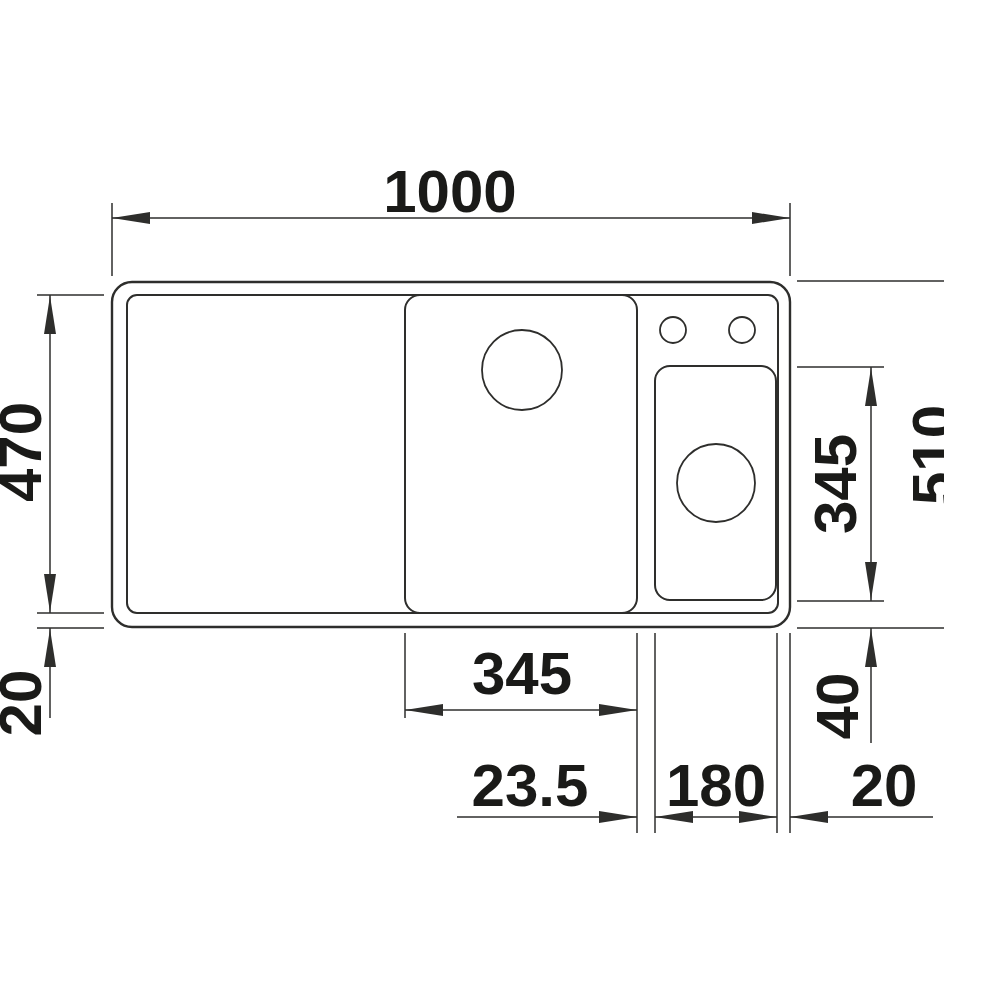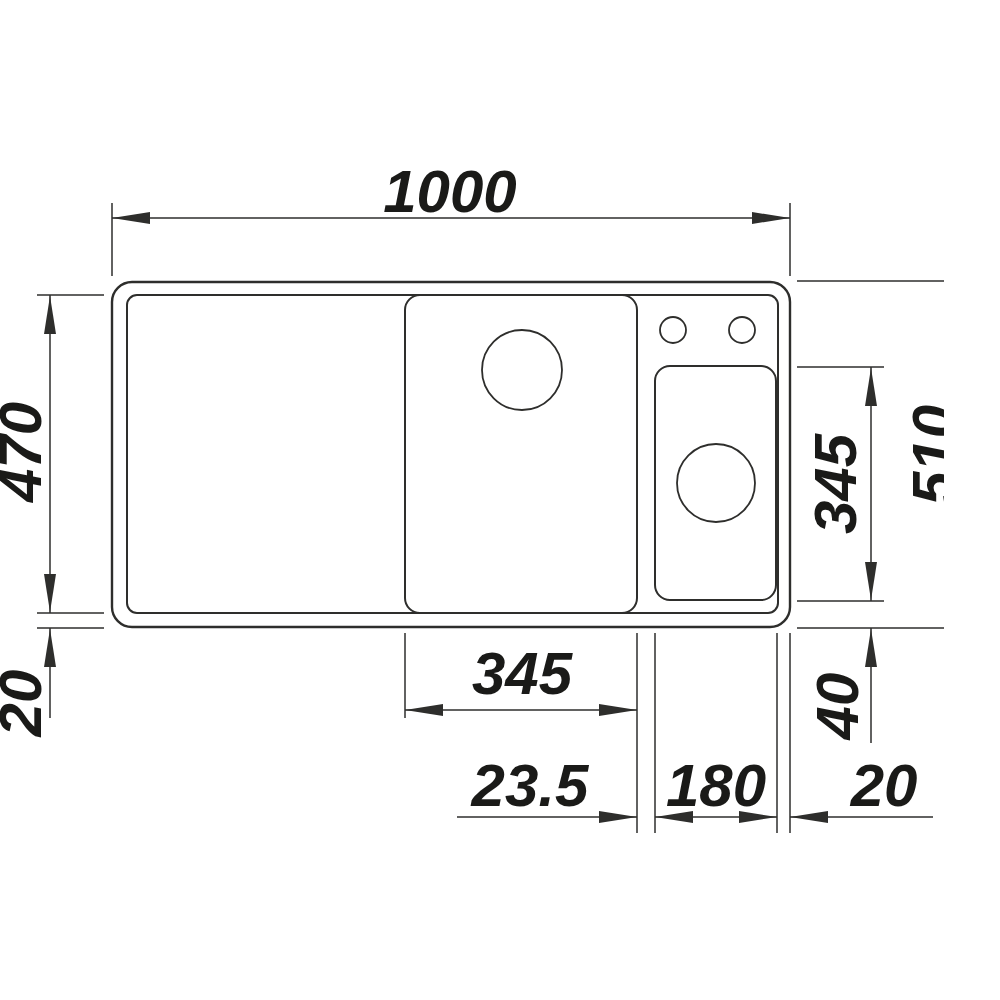--- a/index.html
+++ b/index.html
@@ -6,21 +6,20 @@
     margin: 0;
     padding: 0;
     background: #ffffff;
   }
   .stage {
     position: relative;
     width: 944px;
     height: 1000px;
     background: #ffffff;
     overflow: hidden;
-    font-style: italic;
   }
   svg { display: block; }
   .outline {
     fill: none;
     stroke: #2e2e2c;
   }
   .dimline {
     fill: none;
     stroke: #2e2e2c;
     stroke-width: 1.5;

